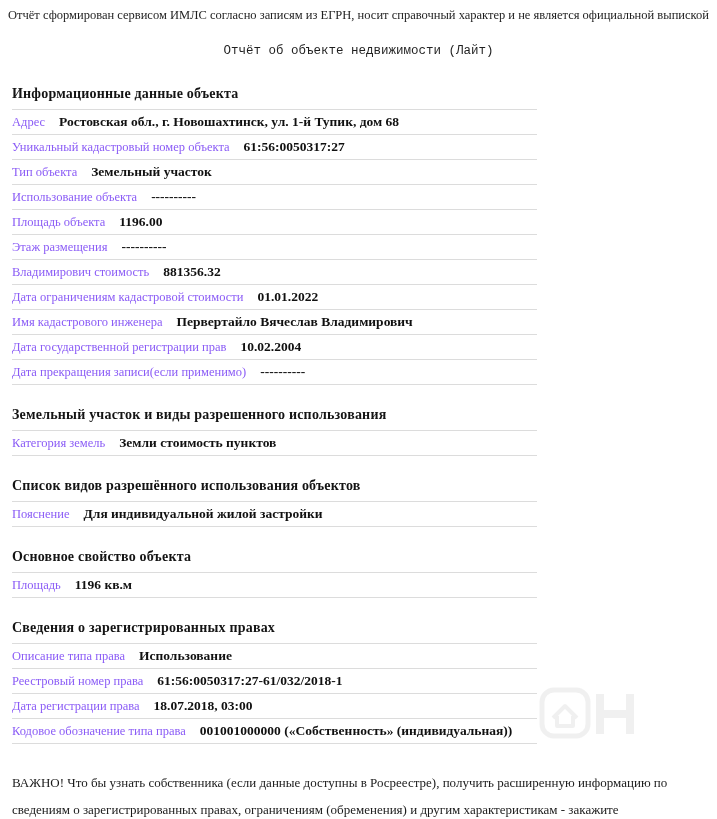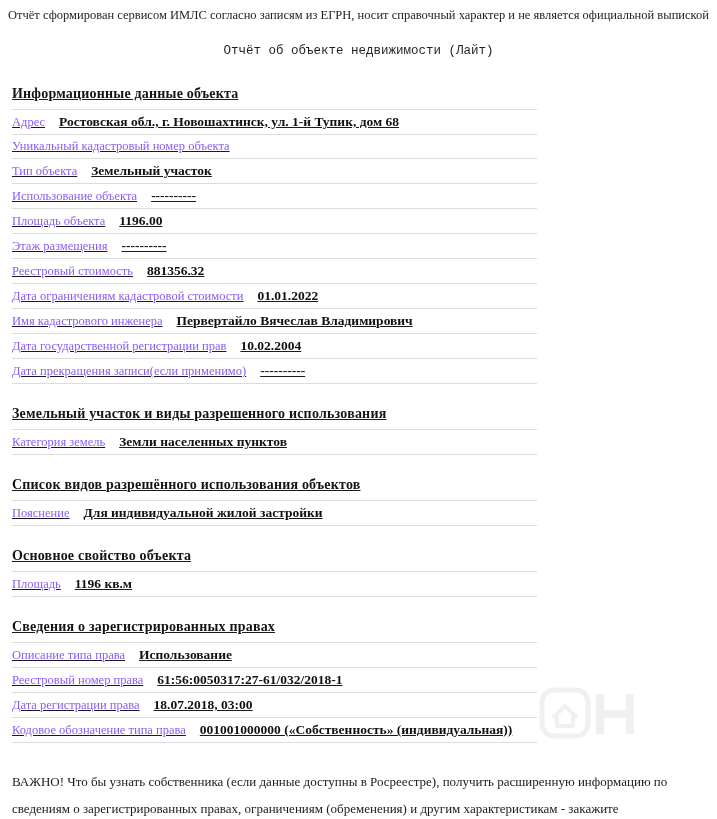--- a/index.html
+++ b/index.html
@@ -30,21 +30,20 @@
   .subtitle {
     margin-top: 21px;
     text-align: center;
     font-size: 12.5px;
     color: #1f1f1f;
     font-family: Liberation Mono, monospace;
   }
   #sections {
     margin: 0 0 0 12px;
     width: 525px;
-    text-decoration: underline;
   }
   .report-section { margin: 0; }
   .section-title {
     font-size: 14px;
     font-weight: bold;
     color: #141414;
     margin: 22px 0 7px 0;
     letter-spacing: 0.2px;
   }
   .report-section:first-child .section-title { margin-top: 28px; }
@@ -101,39 +100,40 @@
   <main id="sections">
       <section class="report-section">
         <h2 class="section-title">Информационные данные объекта</h2>
         <div class="rows">
           <div class="row">
             <span class="label">Адрес</span>
             <span class="value">Ростовская обл., г. Новошахтинск, ул. 1-й Тупик, дом 68</span>
           </div>
           <div class="row">
             <span class="label">Уникальный кадастровый номер объекта</span>
+            <span class="value">61:56:0050317:27</span>
           </div>
           <div class="row">
             <span class="label">Тип объекта</span>
             <span class="value">Земельный участок</span>
           </div>
           <div class="row">
             <span class="label">Использование объекта</span>
             <span class="value">----------</span>
           </div>
           <div class="row">
             <span class="label">Площадь объекта</span>
             <span class="value">1196.00</span>
           </div>
           <div class="row">
             <span class="label">Этаж размещения</span>
             <span class="value">----------</span>
           </div>
           <div class="row">
-            <span class="label">Реестровый стоимость</span>
+            <span class="label">Владимирович стоимость</span>
             <span class="value">881356.32</span>
           </div>
           <div class="row">
             <span class="label">Дата ограничениям кадастровой стоимости</span>
             <span class="value">01.01.2022</span>
           </div>
           <div class="row">
             <span class="label">Имя кадастрового инженера</span>
             <span class="value">Первертайло Вячеслав Владимирович</span>
           </div>
@@ -145,21 +145,21 @@
             <span class="label">Дата прекращения записи(если применимо)</span>
             <span class="value">----------</span>
           </div>
         </div>
       </section>
       <section class="report-section">
         <h2 class="section-title">Земельный участок и виды разрешенного использования</h2>
         <div class="rows">
           <div class="row">
             <span class="label">Категория земель</span>
-            <span class="value">Земли населенных пунктов</span>
+            <span class="value">Земли стоимость пунктов</span>
           </div>
         </div>
       </section>
       <section class="report-section">
         <h2 class="section-title">Список видов разрешённого использования объектов</h2>
         <div class="rows">
           <div class="row">
             <span class="label">Пояснение</span>
             <span class="value">Для индивидуальной жилой застройки</span>
           </div>

